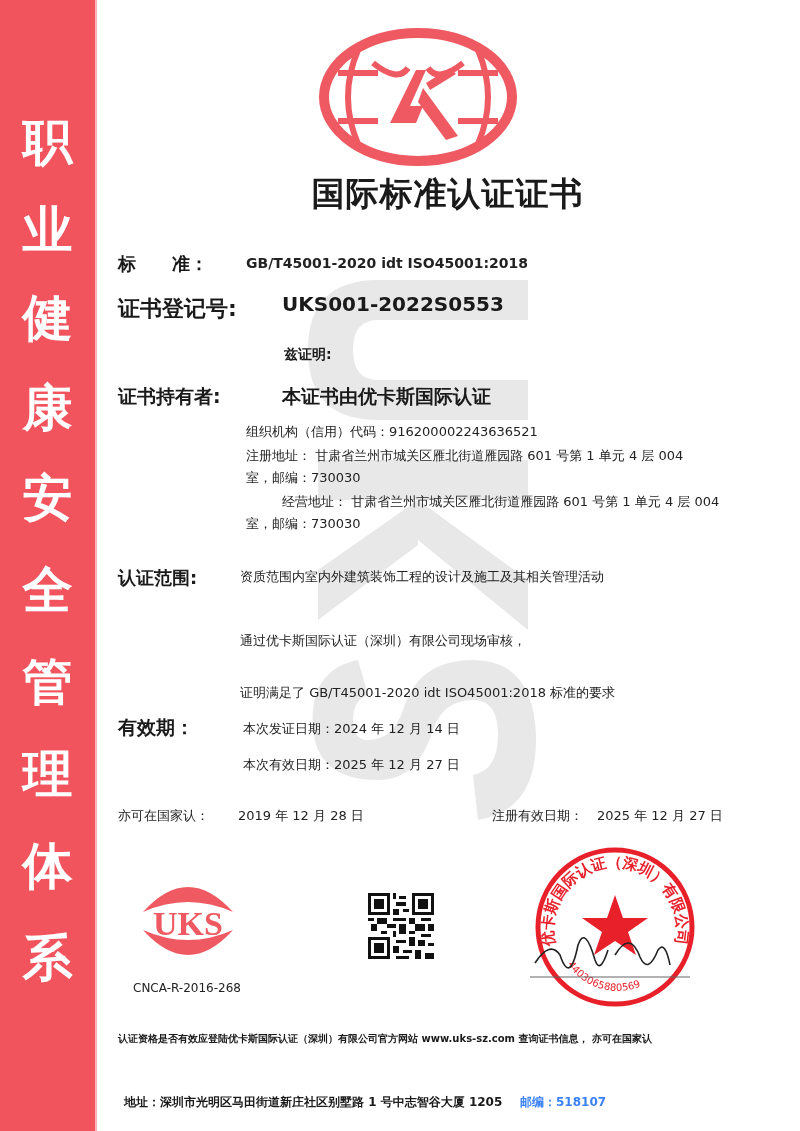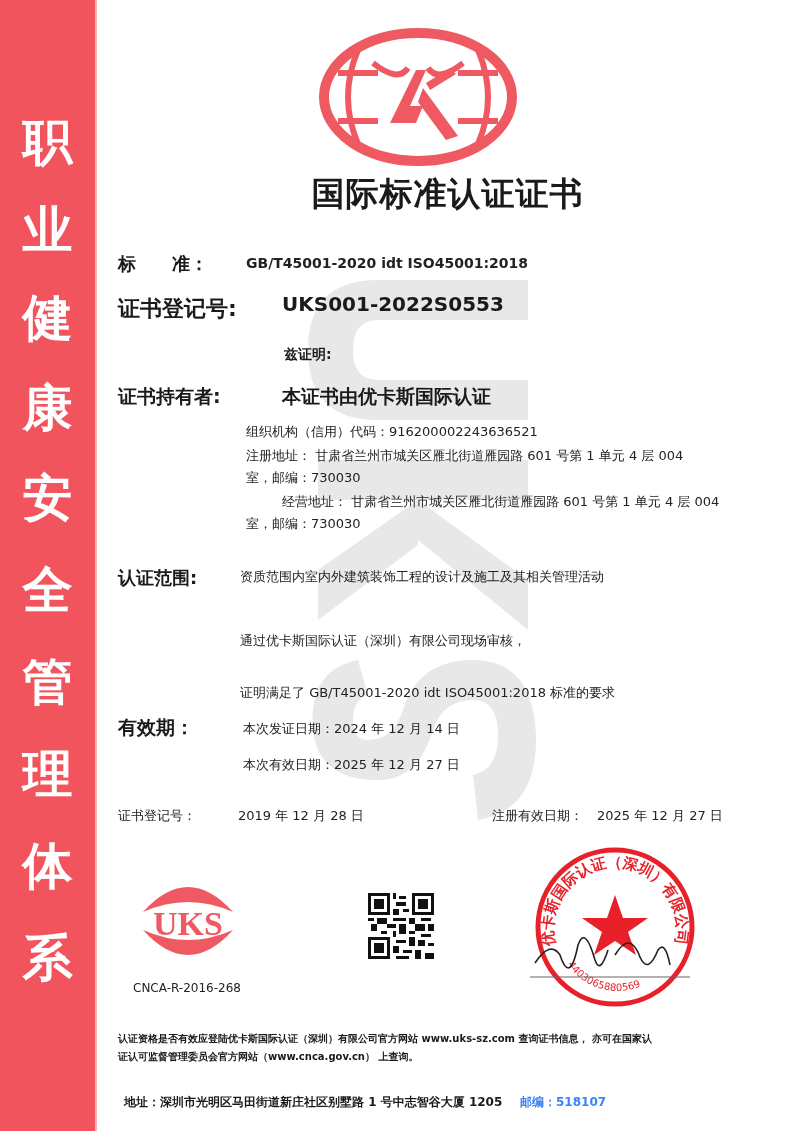--- a/index.html
+++ b/index.html
@@ -103,21 +103,21 @@
 <div class="label" style="left:118px; top:566px;">认证范围:</div>
 <div class="small" style="left:240px; top:566px;">资质范围内室内外建筑装饰工程的设计及施工及其相关管理活动</div>
 
 <div class="small" style="left:240px; top:630px;">通过优卡斯国际认证（深圳）有限公司现场审核，</div>
 <div class="small" style="left:240px; top:651px;margin-top:31px;">证明满足了 GB/T45001-2020 idt ISO45001:2018 标准的要求</div>
 
 <div class="label" style="left:118px; top:715px; font-size:19px;">有效期：</div>
 <div class="small" style="left:243px; top:718px;">本次发证日期：2024 年 12 月 14 日</div>
 <div class="small" style="left:243px; top:754px;">本次有效日期：2025 年 12 月 27 日</div>
 
-<div class="small" style="left:118px; top:805px;">证书登记号：</div>
+<div class="small" style="left:118px; top:805px;">亦可在国家认：</div>
 <div class="small" style="left:238px; top:805px;">2019 年 12 月 28 日</div>
 <div class="small" style="left:492px; top:805px;">注册有效日期：</div>
 <div class="small" style="left:597px; top:805px;">2025 年 12 月 27 日</div>
 
 <svg style="position:absolute; left:133px; top:872px; width:110px; height:96px;" viewBox="0 0 110 96">
   <path d="M10 40 Q55 -10 100 40 Q55 20 10 40 Z" fill="#ef5a62"></path>
   <path d="M10 58 Q55 108 100 58 Q55 78 10 58 Z" fill="#ef5a62"></path>
   <text x="55" y="63" text-anchor="middle" font-family="Liberation Serif, serif" font-weight="bold" font-size="34" fill="#ef5a62">UKS</text>
 </svg>
 <div class="small" style="left:133px; top:977px; font-size:12px;text-align:right;">CNCA-R-2016-268</div>
@@ -177,16 +177,15 @@
   <polygon points="85,50 93,73 118,73 98,87 106,110 85,96 64,110 72,87 52,73 77,73" fill="#e8202a"></polygon>
   <text font-size="10" fill="#e8202a">
     <textPath href="#arcb" startOffset="5">4403065880569</textPath>
   </text>
   <path d="M5 118 Q20 95 30 110 Q40 140 48 100 Q55 80 65 115 Q70 130 78 105 M85 110 Q100 85 110 112 Q118 130 128 105 Q135 95 140 120" fill="none" stroke="#222" stroke-width="1.6"></path>
   <line x1="0" y1="132" x2="160" y2="132" stroke="#666" stroke-width="1.2"></line>
 </svg>
 
 <div class="footer-note">
   <div>认证资格是否有效应登陆优卡斯国际认证（深圳）有限公司官方网站 www.uks-sz.com 查询证书信息， 亦可在国家认</div>
-  <div>证认可监督管理委员会官方网站（www.cnca.gov.cn） 上查询。</div>
 </div>
 <div class="footer-address">地址：深圳市光明区马田街道新庄社区别墅路 1 号中志智谷大厦 1205</div>
 <div class="footer-postcode">邮编：518107</div>
 
 </body></html>

